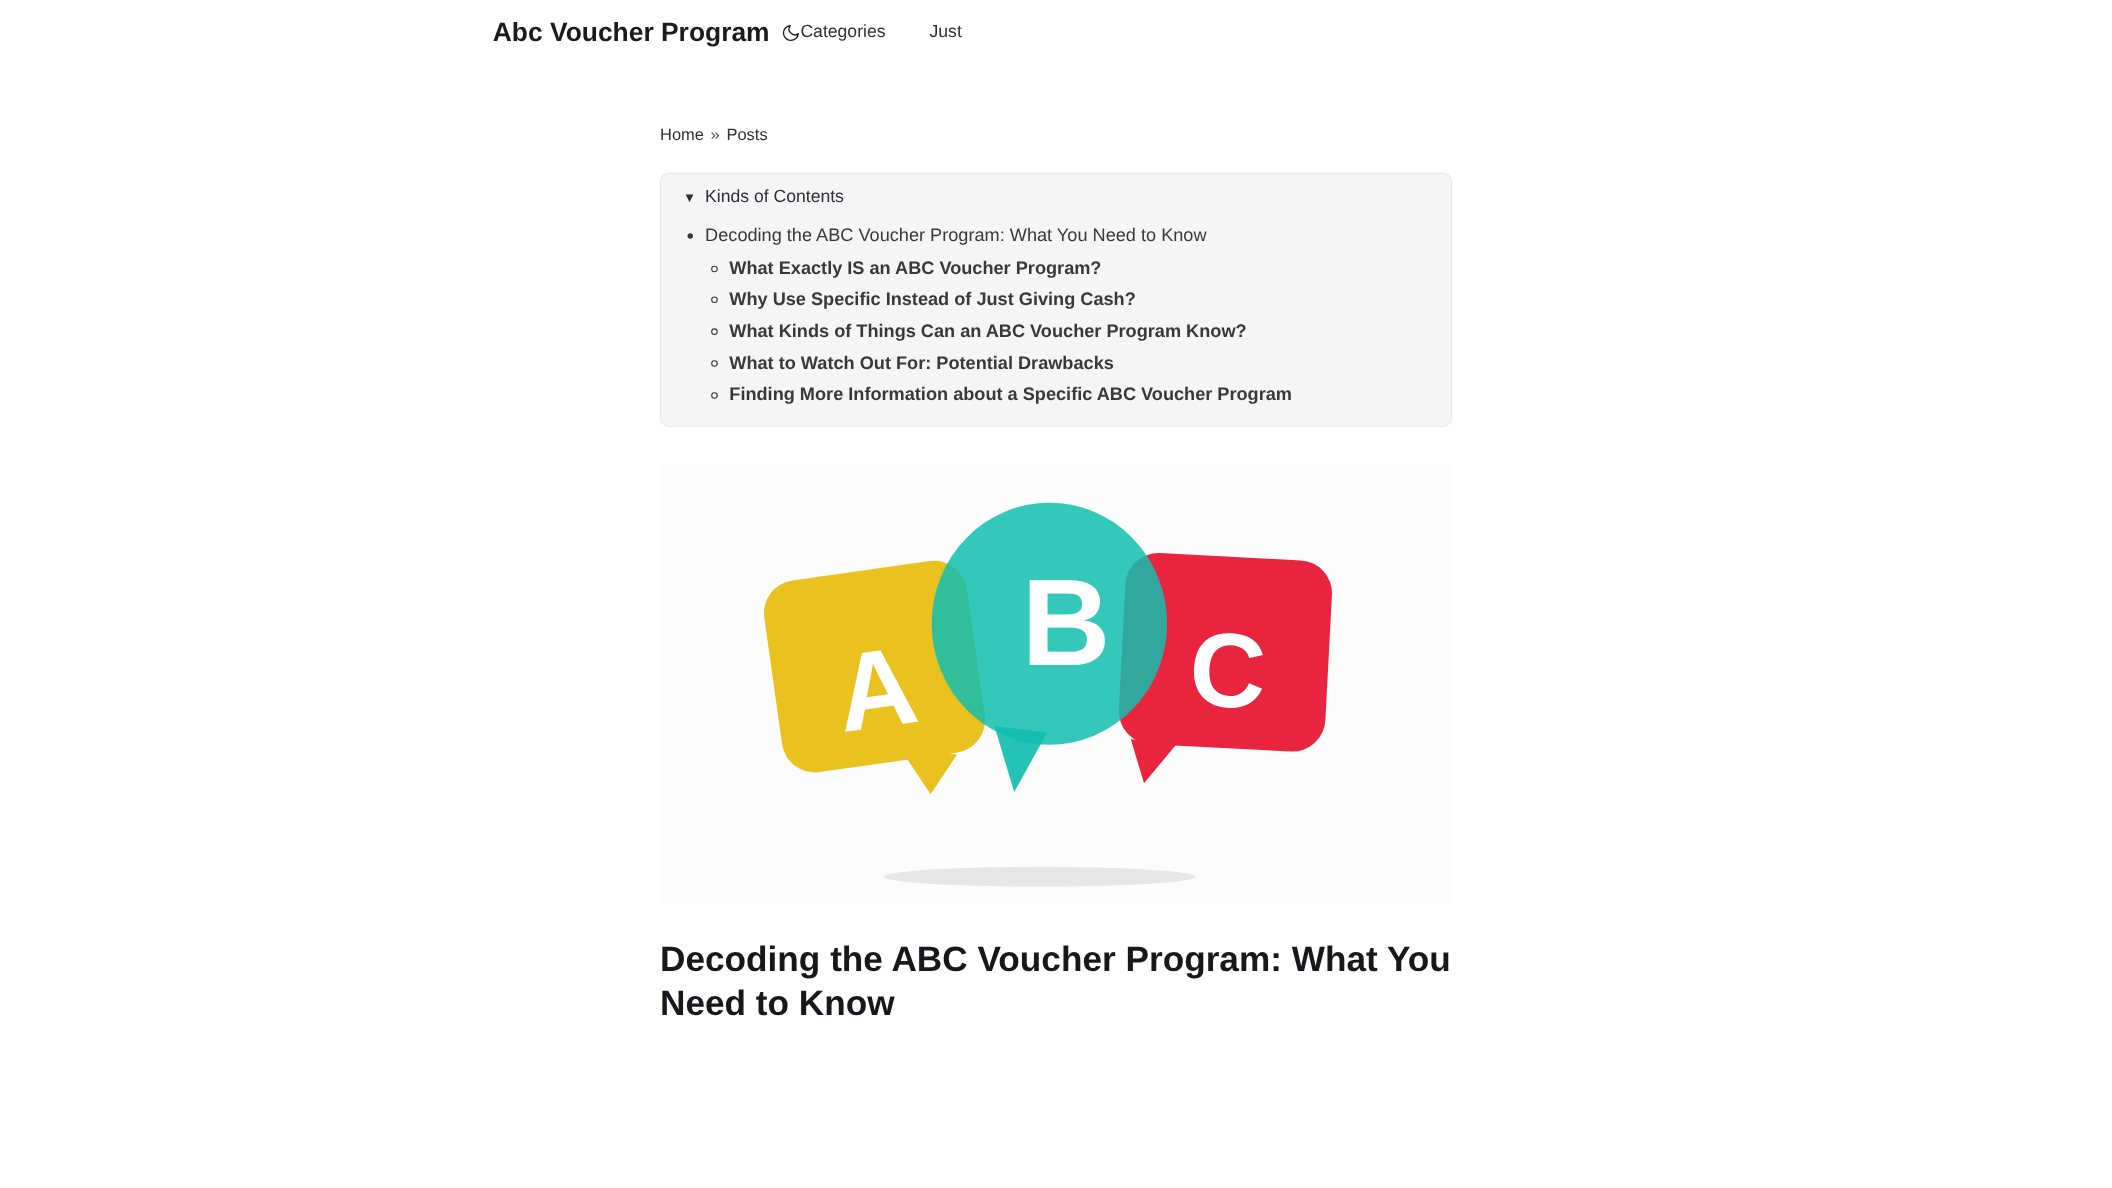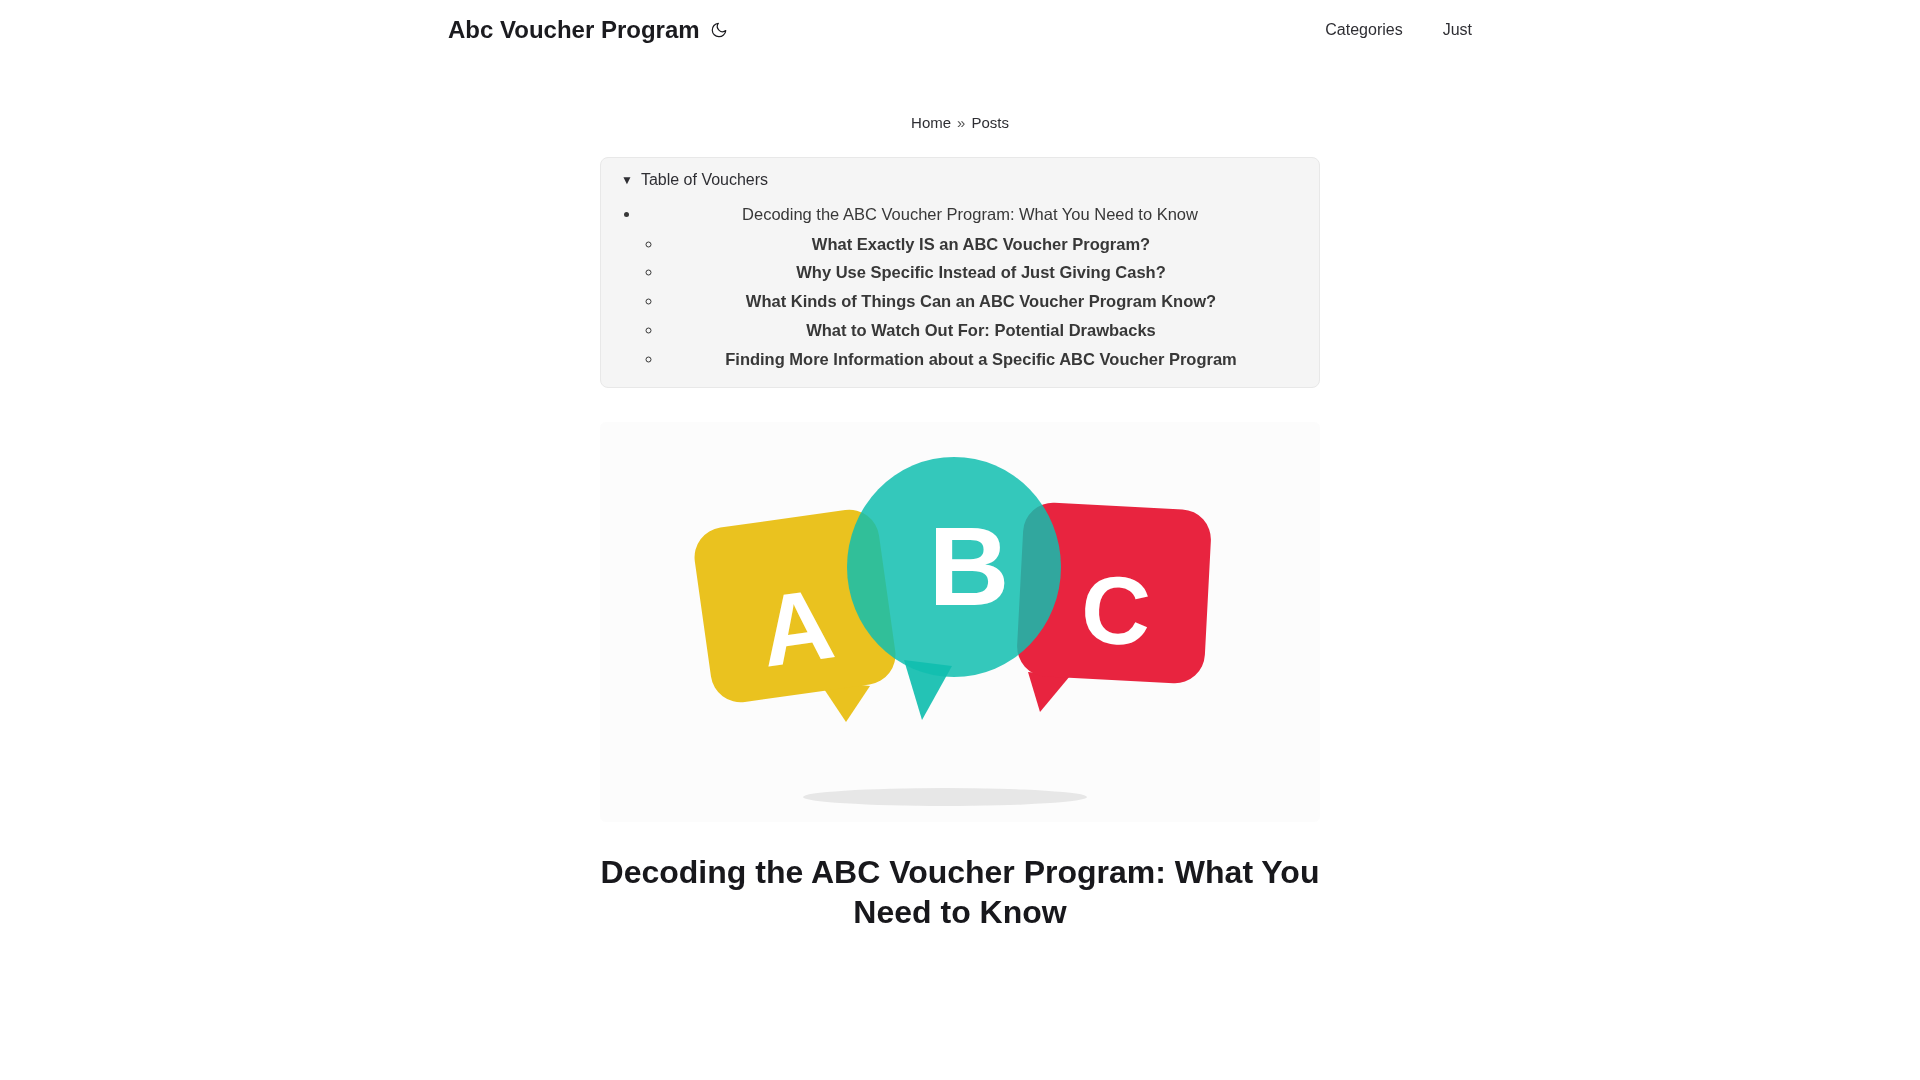--- a/index.html
+++ b/index.html
@@ -10,38 +10,37 @@
     font-family: "Liberation Sans", sans-serif;
     color: #1b1b1f;
   }
   a { color: inherit; text-decoration: none; cursor: pointer; }
 
   
   .site-header { width: 100%; }
   .nav {
     max-width: 1024px; height: 60px;
     margin: 0 auto;
-    display: flex; justify-content: space-between; align-items: center;
+    display: flex; align-items: center;
   }
   .logo-wrap { display: flex; align-items: center; gap: 10px; }
   .site-title { font-size: 24px; font-weight: 700; letter-spacing: 0; }
   .theme-toggle {
     background: none; border: none; padding: 0;
     display: flex; align-items: center; cursor: pointer; color: #1b1b1f;
   }
   .theme-toggle svg { width: 18px; height: 18px; }
   .top-menu { list-style: none; display: flex; gap: 40px; }
   .top-menu a { font-size: 16px; color: #2e2e33; }
 
   
   .main {
     max-width: 720px;
     margin: 0 auto;
     padding-top: 54px;
-    text-align: center;
   }
 
   .breadcrumb { font-size: 15px; color: #2e2e33; }
   .breadcrumb .sep { margin: 0 6px; color: #545454; }
 
   .post-title {
     margin-top: 8px;
     font-size: 40px;
     font-weight: 700;
     line-height: 1.2;
@@ -133,21 +132,21 @@
 
   <div class="breadcrumb">
     <a href="#">Home</a><span class="sep">»</span><a href="#">Posts</a>
   </div>
 
 
 
   <details class="toc" open="">
     <summary>
       <span class="toc-marker">▼</span>
-      <span>Table of Vouchers</span>
+      <span>Kinds of Contents</span>
     </summary>
     <div class="toc-inner">
       <ul class="lvl1">
         <li>
           <a href="#">Decoding the ABC Voucher Program: What You Need to Know</a>
           <ul class="lvl2">
             <li>
               <a href="#">What Exactly IS an ABC Voucher Program?</a>
             </li>
             <li>

